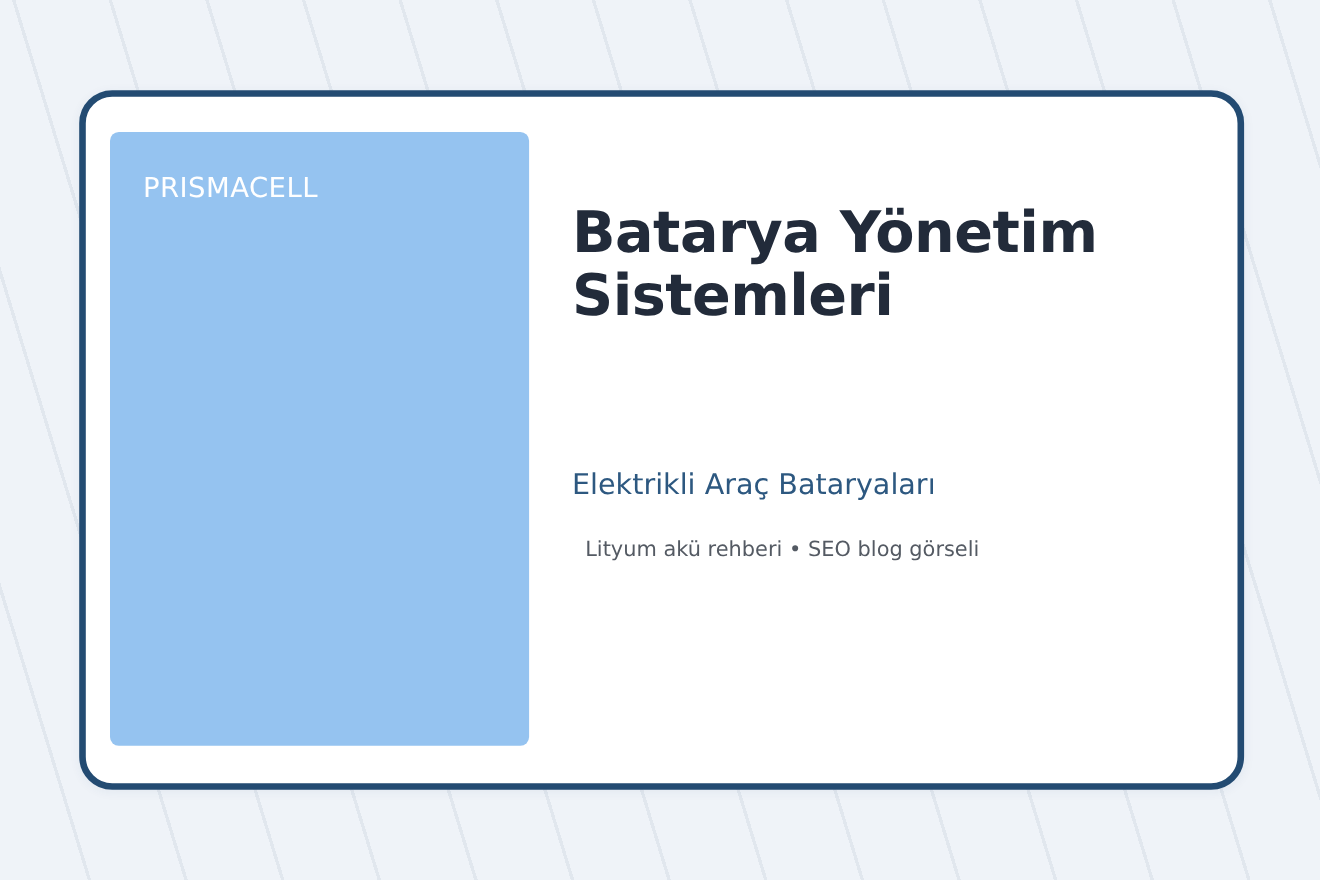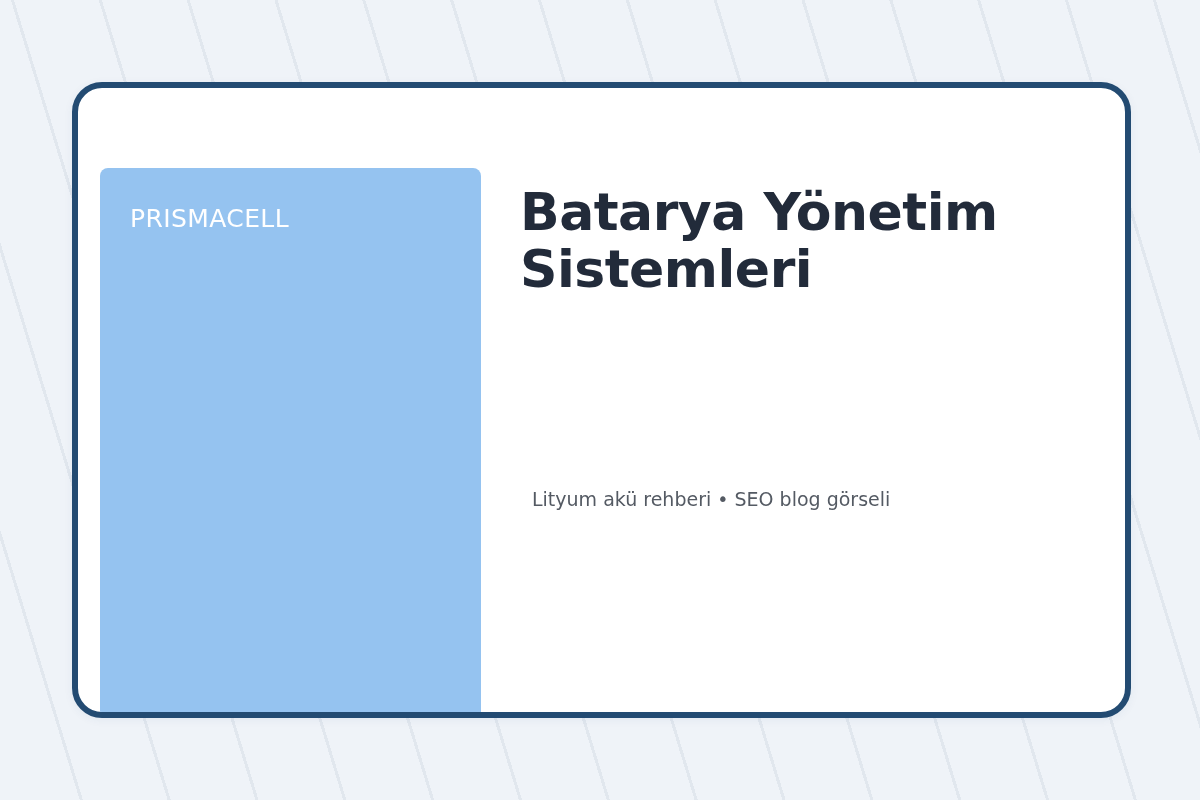--- a/index.html
+++ b/index.html
@@ -65,21 +65,20 @@
 
   
   .brand-panel {
     position: absolute;
     left: 22px;
     top: 32px;
     width: 381px;
     height: 558px;
     background-color: #95c3f0;
     border-radius: 8px;
-    margin-top: 48px;
   }
 
   .brand-label {
     position: absolute;
     left: 30px;
     top: 36px;
     font-size: 25px;
     letter-spacing: 0.4px;
     color: #ffffff;
     white-space: nowrap;
@@ -142,20 +141,21 @@
   <div class="card">
     <div class="card-inner">
 
       <div class="brand-panel">
         <div class="brand-label">PRISMACELL</div>
       </div>
 
       <div class="content">
         <h1 class="title">Batarya Yönetim Sistemleri</h1>
 
+        <div class="subtitle">Elektrikli Araç Bataryaları</div>
 
         <div class="caption">Lityum akü rehberi • SEO blog görseli</div>
       </div>
 
     </div>
   </div>
 
 </div>
 
 </body></html>

